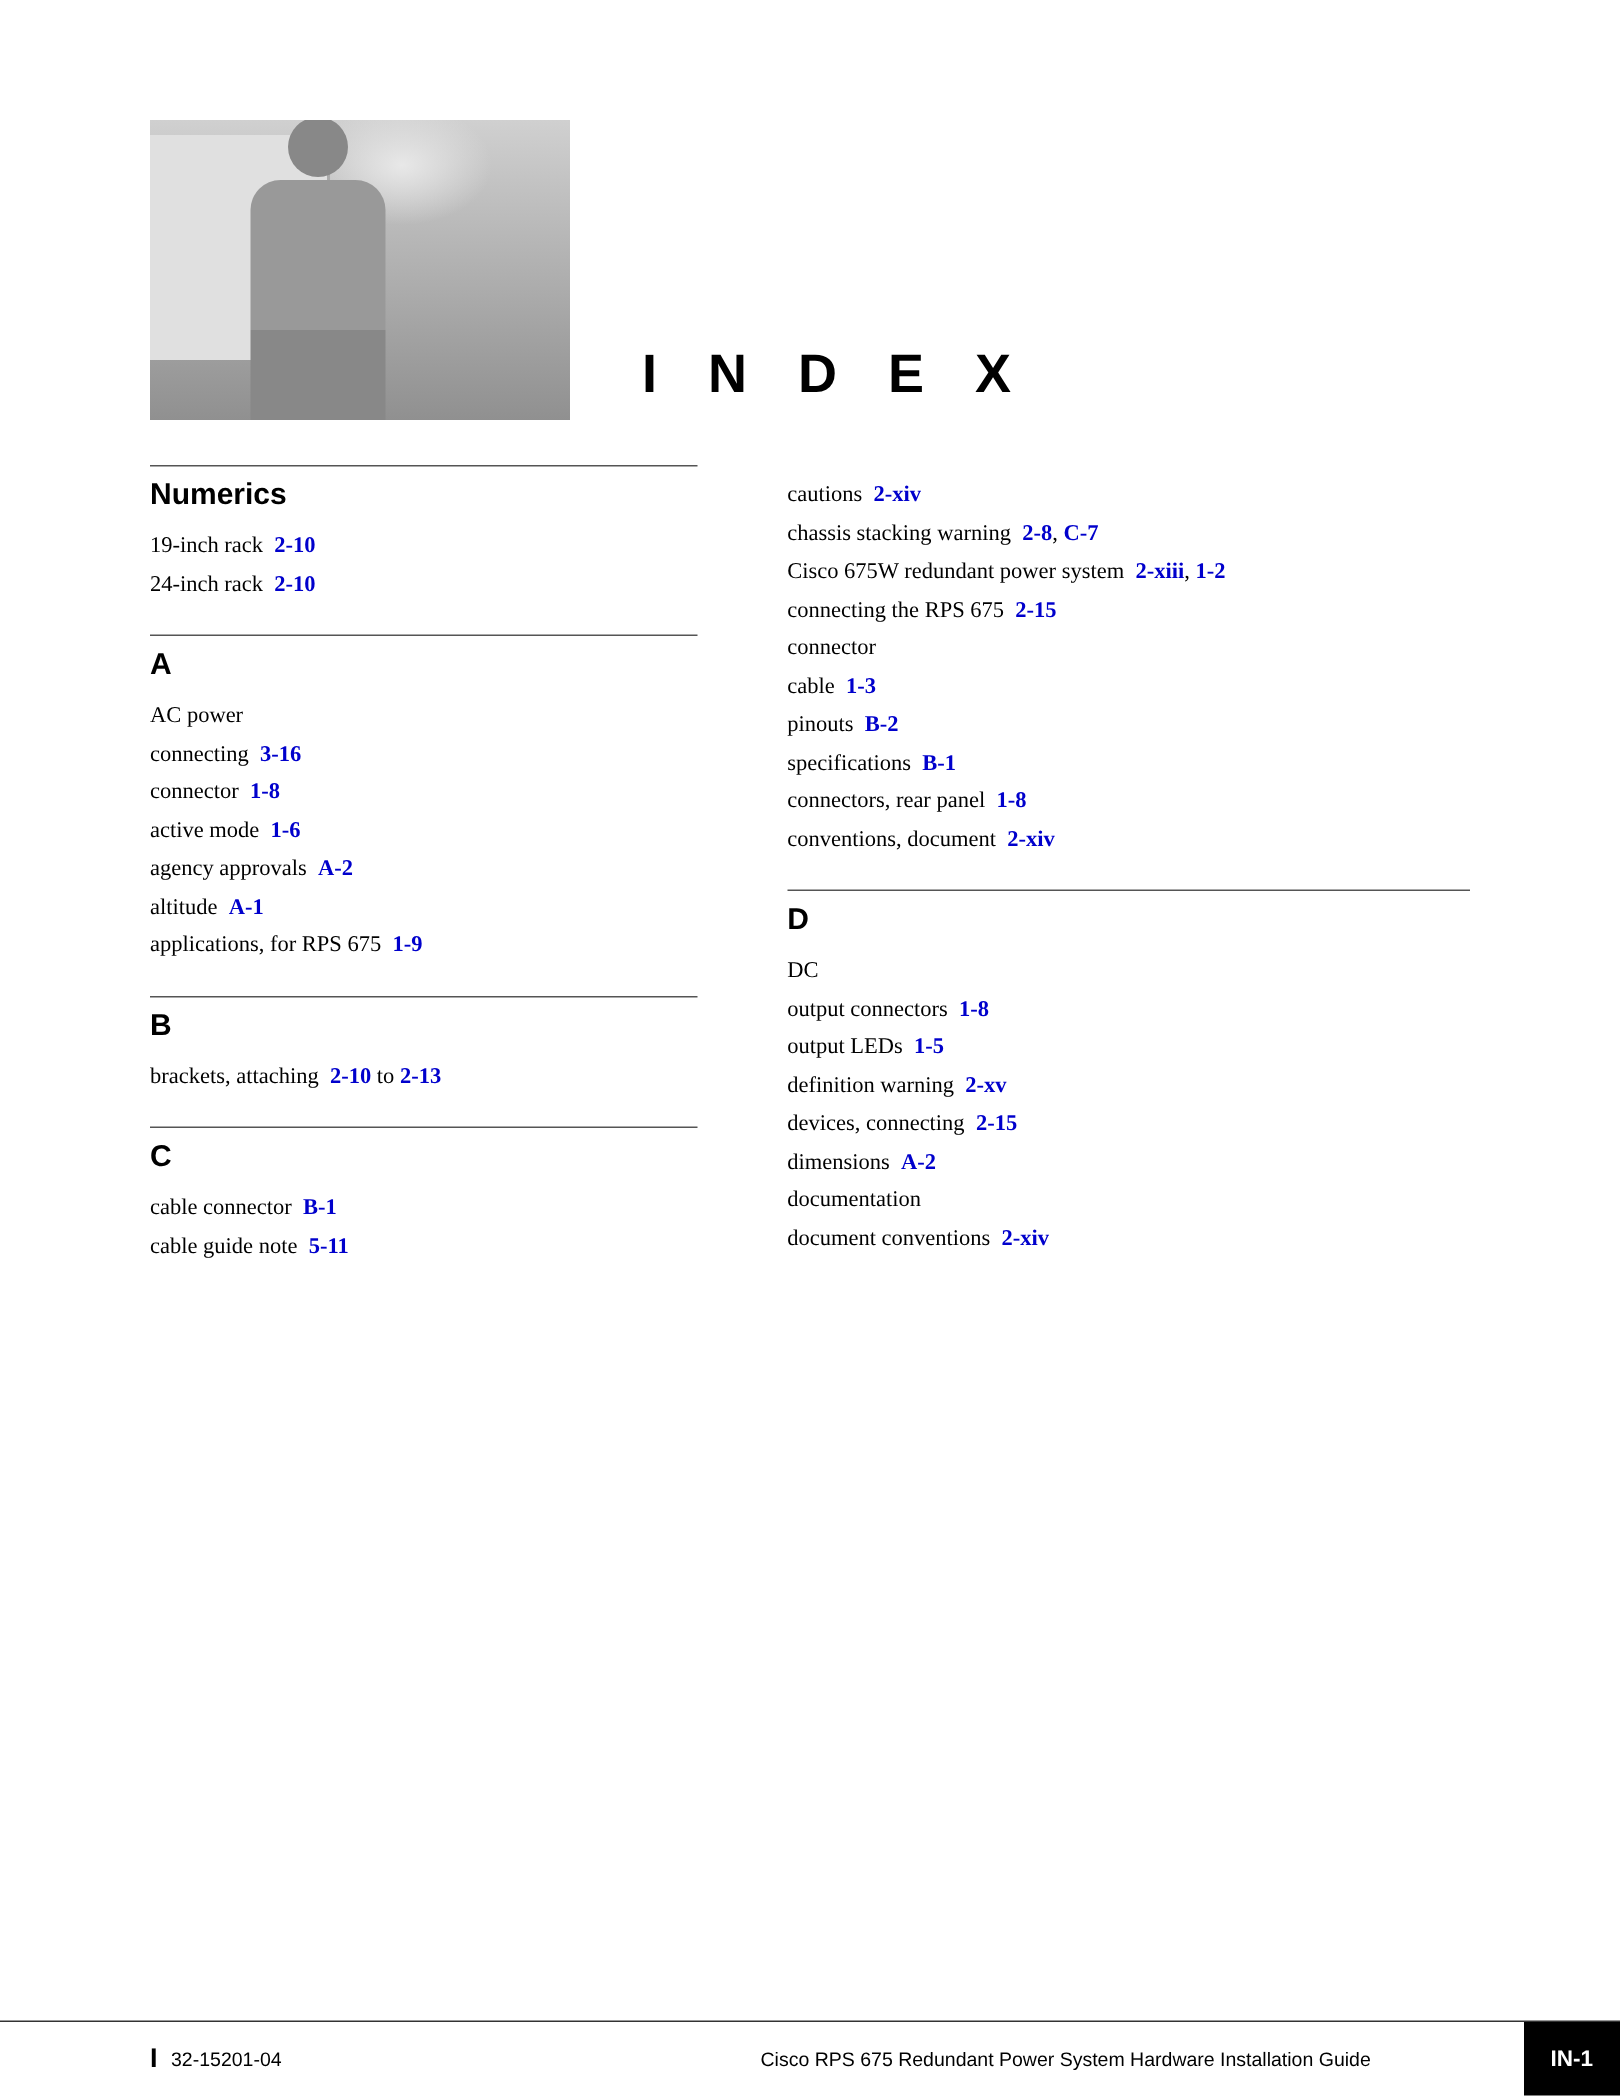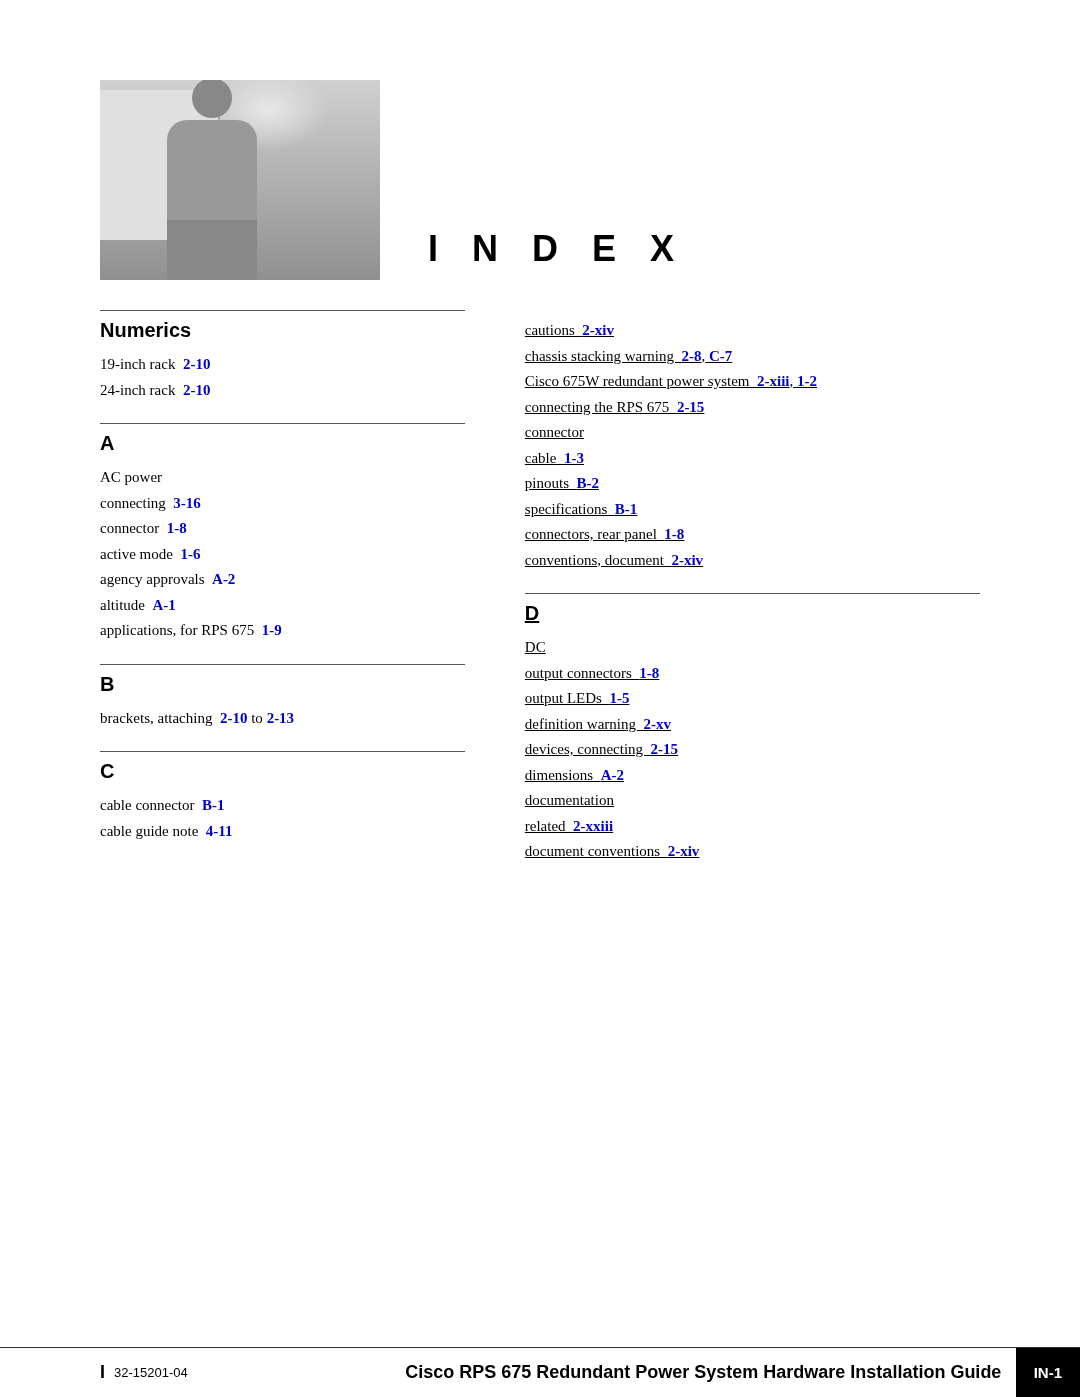--- a/index.html
+++ b/index.html
@@ -46,21 +46,20 @@
     }
 
     .left-column {
       width: 46%;
       padding-right: 40px;
     }
 
     .right-column {
       width: 54%;
       padding-left: 20px;
-      text-decoration: underline;
     }
 
     .section {
       margin-bottom: 20px;
     }
 
     .section-divider {
       border: none;
       border-top: 1px solid #555;
       margin-bottom: 8px;
@@ -108,22 +107,23 @@
       gap: 5px;
     }
 
     .footer-pipe {
       font-size: 18px;
       font-weight: bold;
       margin-right: 4px;
     }
 
     .footer-center {
-      font-size: 18px;
-      font-weight: bold;
+      text-align: center;
+      font-size: 13px;
+      font-weight: normal;
       font-family: Arial, sans-serif;
       flex: 2;
     }
 
     .footer-right {
       background: #000;
       color: #fff;
       font-size: 15px;
       font-weight: bold;
       font-family: Arial, sans-serif;
@@ -257,21 +257,21 @@
         </div>
       </div>
 
       <div class="section">
         <hr class="section-divider">
         <div class="section-header">C</div>
         <div class="index-entry">
           cable connector &nbsp;<a class="ref" href="#">B-1</a>
         </div>
         <div class="index-entry">
-          cable guide note &nbsp;<a class="ref" href="#">4-11</a>
+          cable guide note &nbsp;<a class="ref" href="#">5-11</a>
         </div>
       </div>
 
     </div>
 
     <div class="right-column">
 
       <div class="section">
         <div style="height: 8px;"></div>
         <div class="index-entry">
@@ -317,23 +317,20 @@
         <div class="index-entry">
           definition warning &nbsp;<a class="ref" href="#">2-xv</a>
         </div>
         <div class="index-entry">
           devices, connecting &nbsp;<a class="ref" href="#">2-15</a>
         </div>
         <div class="index-entry">
           dimensions &nbsp;<a class="ref" href="#">A-2</a>
         </div>
         <div class="index-entry">documentation</div>
-        <div class="index-entry sub-entry">
-          related &nbsp;<a class="ref" href="#">2-xxiii</a>
-        </div>
         <div class="index-entry">
           document conventions &nbsp;<a class="ref" href="#">2-xiv</a>
         </div>
       </div>
 
     </div>
   </div>
 
   <div class="footer">
     <div class="footer-left">

